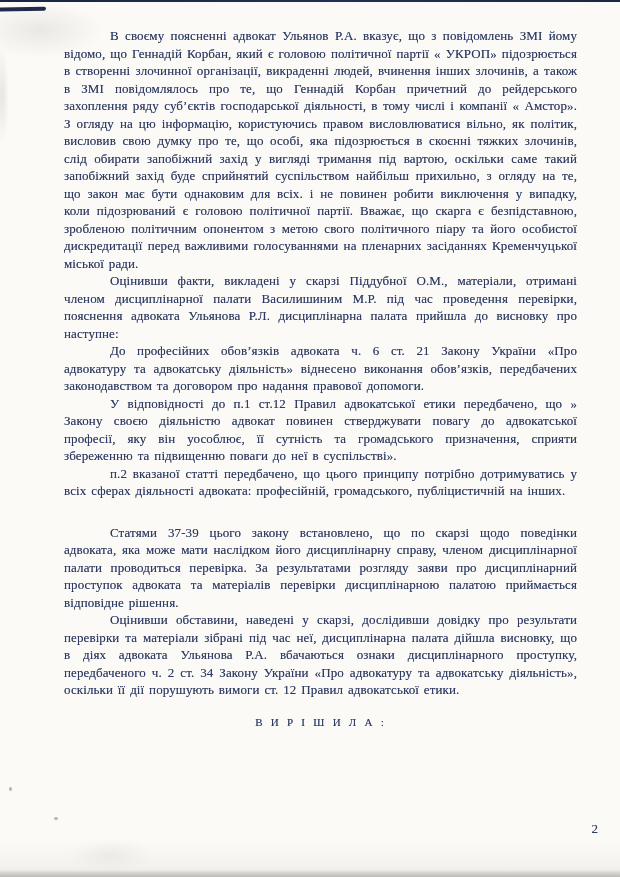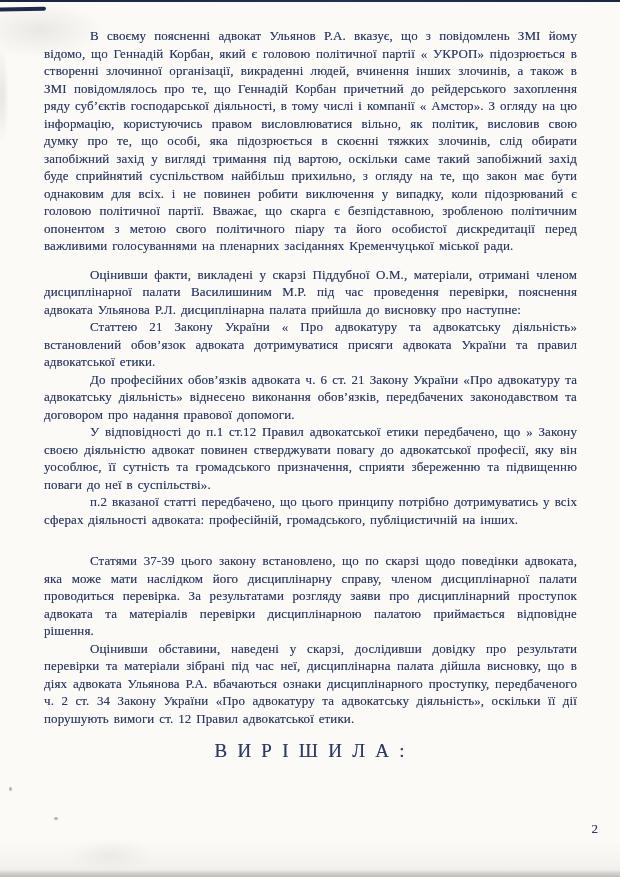--- a/index.html
+++ b/index.html
@@ -36,41 +36,41 @@
     position: absolute; bottom: 0; left: 0; right: 0; height: 7px;
     background: linear-gradient(180deg, transparent 0%, rgba(145,145,138,0.45) 100%);
   }
   .speck { position: absolute; background: rgba(95,95,100,0.45); border-radius: 50%; }
   .speck.s1 { left: 9px;  top: 787px; width: 3px; height: 4px; }
   .speck.s2 { left: 54px; top: 817px; width: 4px; height: 3px; }
 
   .content {
     position: absolute;
     top: 27px;
-    left: 44px;
+    left: 64px;
     right: 43px;
     font-size: 13px;
     line-height: 17.5px;
     letter-spacing: 0.1px;
     word-spacing: 1.5px;
     text-shadow: 0 0 0.5px rgba(42,54,96,0.55);
   }
   p.para {
     margin: 0;
     text-indent: 46px;
     text-align: justify;
   }
-  p.mt-a { margin-top: 11px; }
+  p.mt-a { }
   p.mt-b { margin-top: 24px; }
   .decision-heading {
     margin: 15px 0 0 0;
     text-align: center;
     text-indent: 0;
     letter-spacing: 2px;
-    font-size: 19px;
+    font-size: 11px;
     font-weight: normal;
   }
   .pagenum {
     position: absolute;
     right: 22px;
     top: 821px;
     font-size: 13px;
     color: #2e3a63;
     text-shadow: 0 0 0.5px rgba(42,54,96,0.55);
   }
@@ -84,21 +84,20 @@
   <div class="scan-topbar"></div>
   <div class="speck s1"></div>
   <div class="speck s2"></div>
 
   <div class="content">
 
     <p class="para">В  своєму поясненні адвокат Ульянов Р.А. вказує, що з повідомлень ЗМІ йому відомо, що Геннадій Корбан, який є головою політичної партії « УКРОП» підозрюється в створенні злочинної організації, викраденні людей, вчинення інших злочинів, а також в ЗМІ повідомлялось про те, що  Геннадій Корбан причетний до рейдерського захоплення ряду суб’єктів господарської діяльності, в тому числі і компанії « Амстор». З огляду на цю інформацію, користуючись правом висловлюватися вільно, як політик, висловив свою думку про те, що особі, яка підозрюється в скоєнні тяжких злочинів, слід обирати запобіжний захід у вигляді тримання під вартою, оскільки саме такий запобіжний захід буде сприйнятий суспільством найбільш прихильно, з огляду на те, що закон має бути однаковим для всіх. і не повинен робити виключення у випадку, коли підозрюваний є головою політичної партії. Вважає, що скарга є безпідставною, зробленою політичним опонентом з метою свого політичного піару та його особистої дискредитації перед важливими голосуваннями на пленарних засіданнях Кременчуцької міської ради.</p>
 
     <p class="para mt-a">Оцінивши факти, викладені у  скарзі Піддубної О.М., матеріали, отримані членом дисциплінарної палати  Василишиним М.Р. під час проведення перевірки, пояснення адвоката Ульянова Р.Л. дисциплінарна палата прийшла до висновку про наступне:</p>
 
-    <p class="para">Статтею 21 Закону України « Про адвокатуру та адвокатську діяльність» встановлений обов’язок адвоката дотримуватися присяги адвоката України та правил адвокатської етики.</p>
 
     <p class="para">До професійних обов’язків адвоката ч. 6 ст. 21 Закону України «Про адвокатуру та адвокатську діяльність» віднесено виконання обов’язків, передбачених законодавством та договором про надання правової допомоги.</p>
 
     <p class="para">У відповідності до п.1 ст.12 Правил адвокатської етики передбачено, що » Закону своєю діяльністю адвокат повинен стверджувати повагу до адвокатської професії, яку він уособлює, її сутність та громадського призначення, сприяти збереженню та підвищенню поваги до неї в суспільстві».</p>
 
     <p class="para">п.2 вказаної статті передбачено, що цього принципу потрібно дотримуватись у всіх сферах діяльності адвоката: професійній, громадського, публіцистичній на інших.</p>
 
     <p class="para mt-b">Статями 37-39 цього закону встановлено, що по скарзі щодо поведінки адвоката, яка може мати наслідком його дисциплінарну справу, членом дисциплінарної палати проводиться перевірка. За результатами розгляду заяви про дисциплінарний проступок адвоката та матеріалів перевірки дисциплінарною палатою приймається відповідне рішення.</p>
 
     <p class="para">Оцінивши обставини, наведені у скарзі, дослідивши довідку про результати перевірки та матеріали зібрані під час неї, дисциплінарна палата дійшла висновку, що в діях адвоката Ульянова Р.А. вбачаються ознаки дисциплінарного проступку, передбаченого ч. 2 ст. 34 Закону України «Про адвокатуру та адвокатську діяльність», оскільки її дії порушують вимоги  ст. 12 Правил адвокатської етики.</p>

